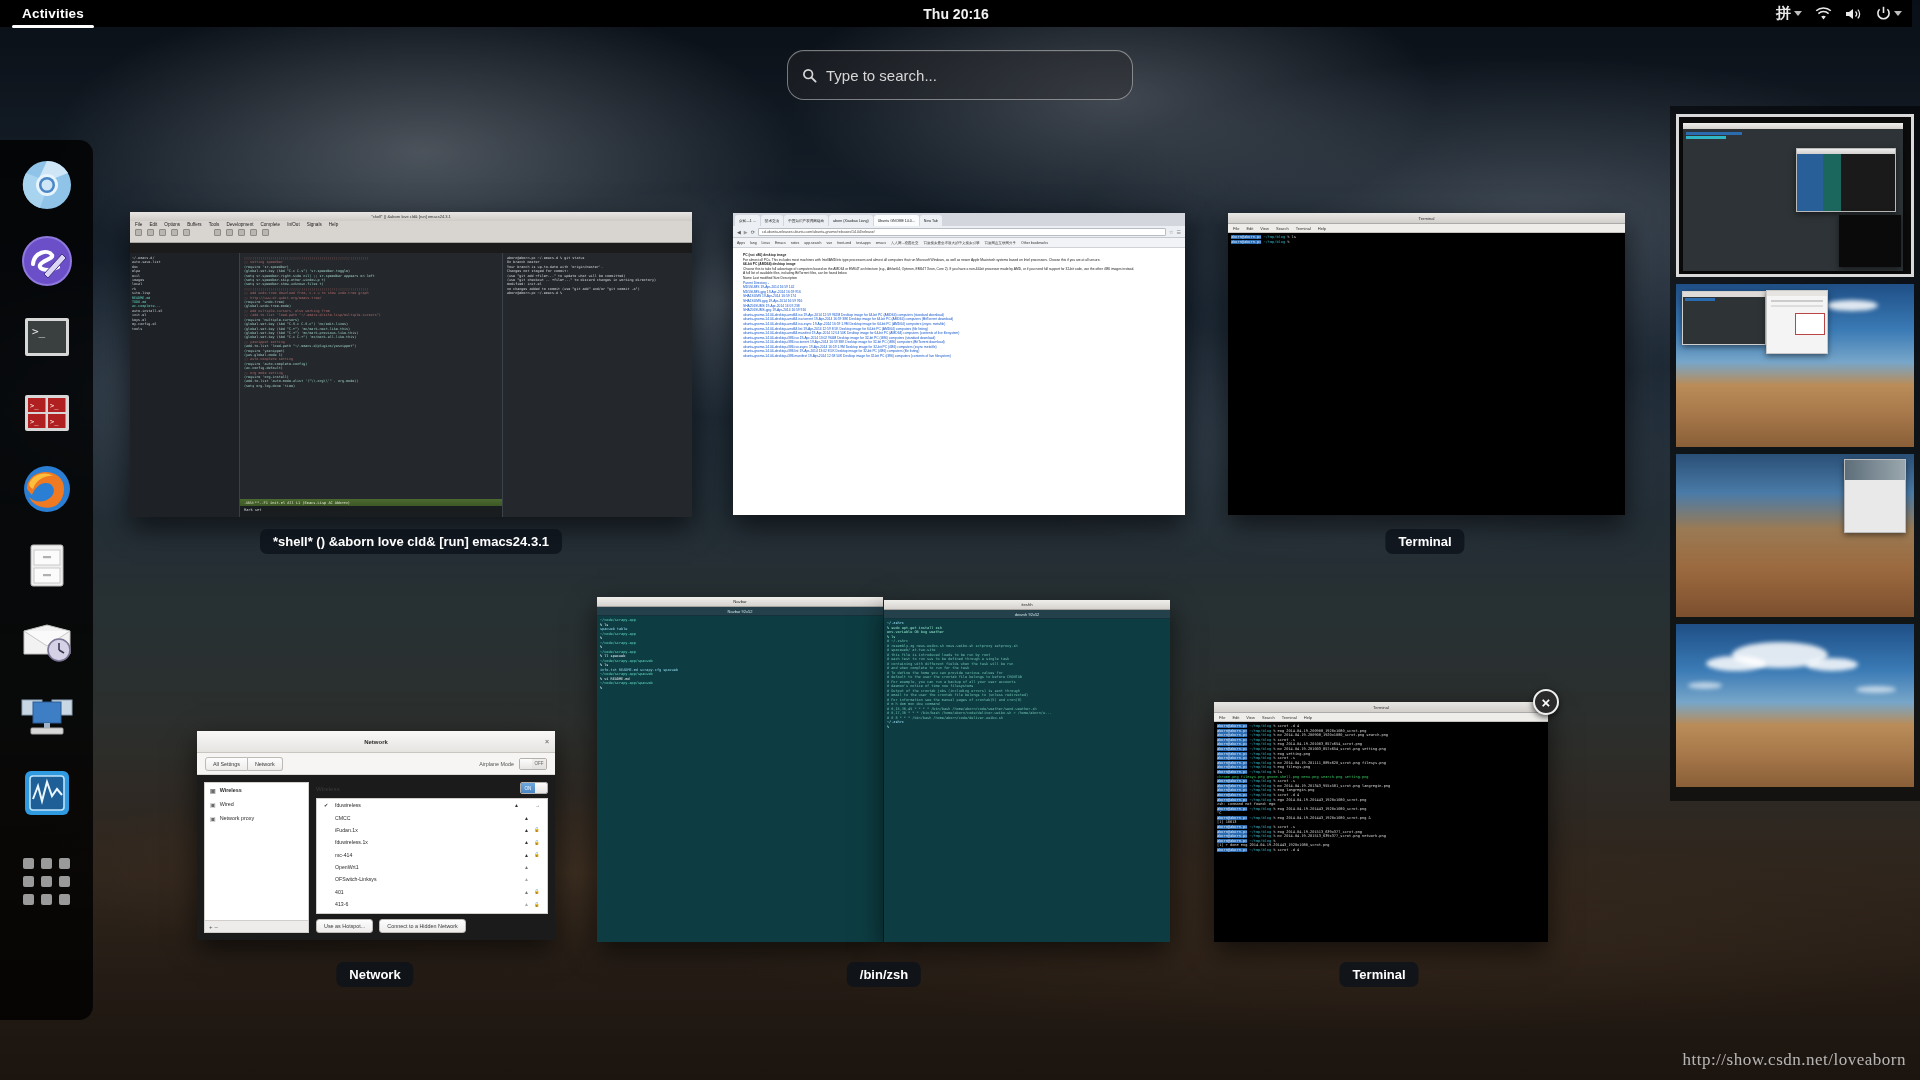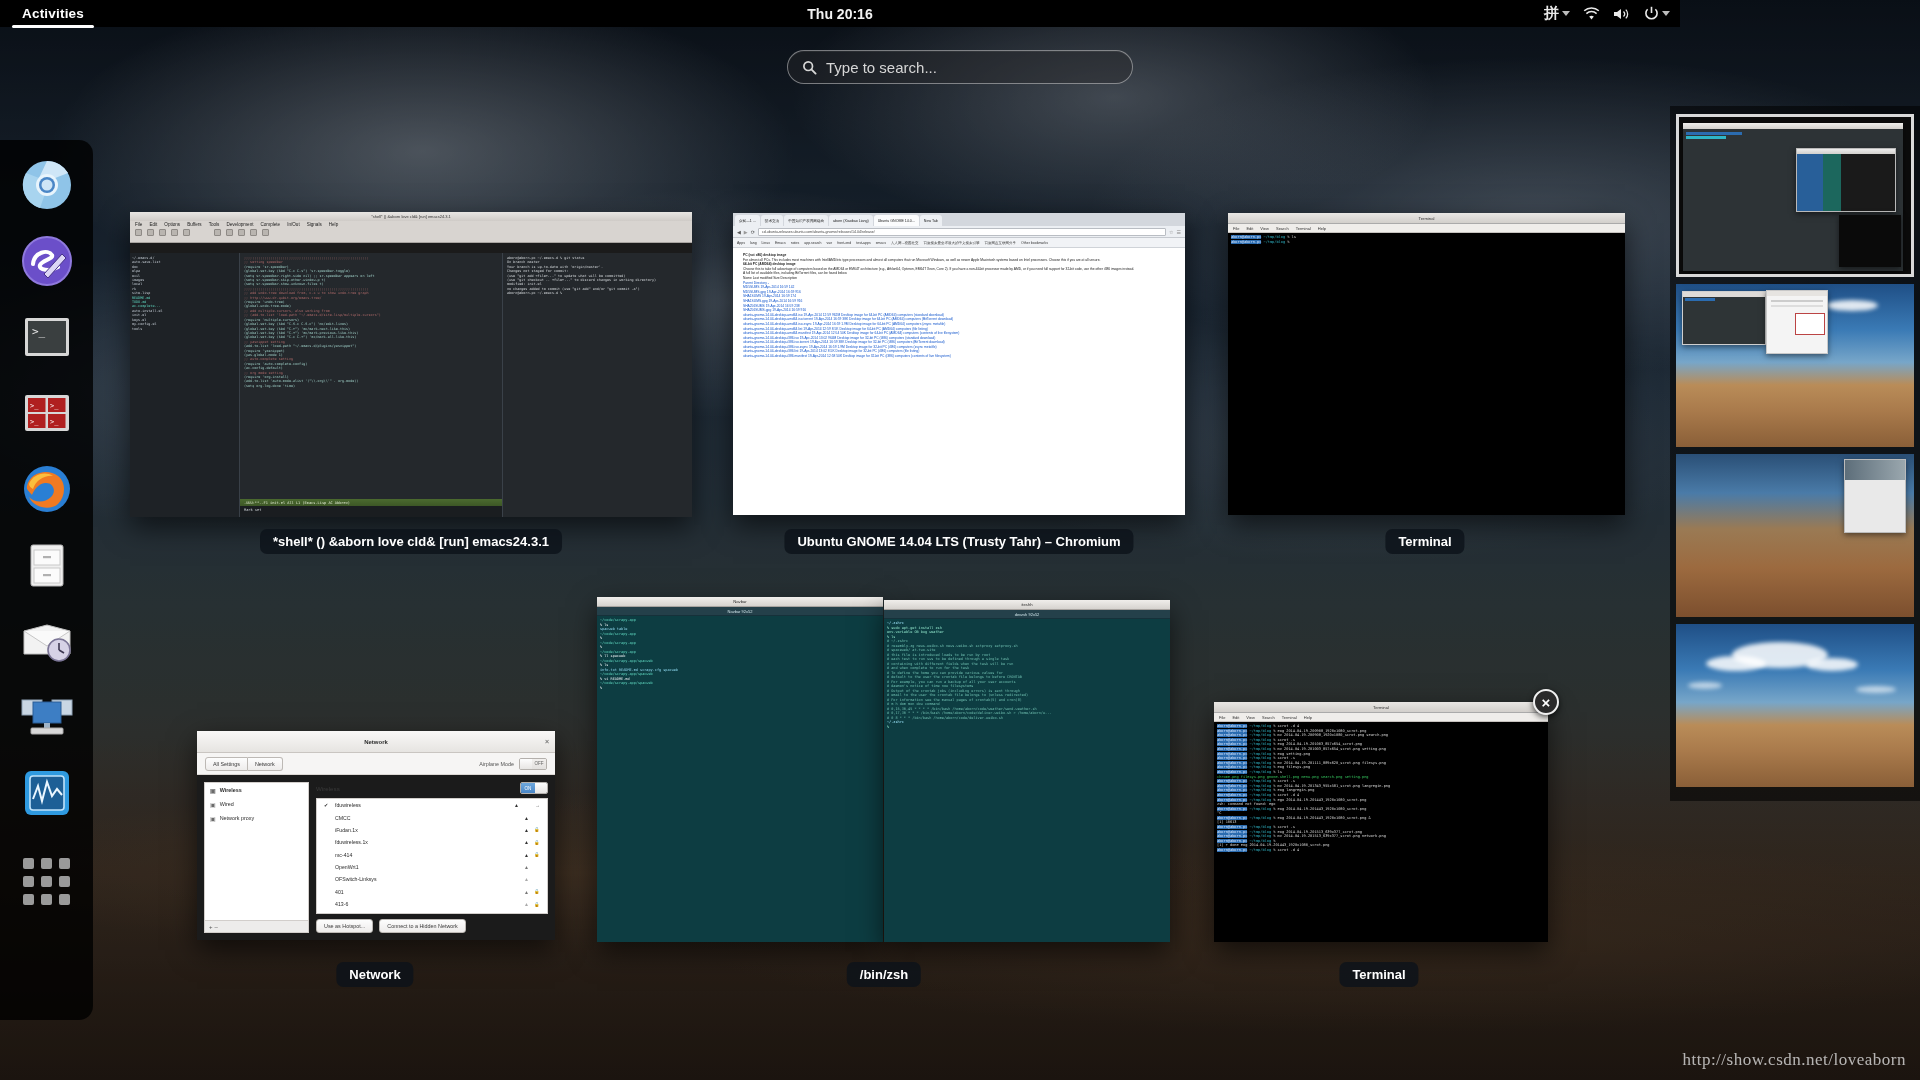--- a/index.html
+++ b/index.html
@@ -29,21 +29,21 @@
     position: absolute; left: 0; right: 0; top: 68%; bottom: 0;
     background:
       radial-gradient(ellipse 900px 120px at 30% 40%, rgba(110,82,56,.45), rgba(110,82,56,0) 70%),
       radial-gradient(ellipse 1000px 140px at 72% 58%, rgba(92,68,46,.5), rgba(92,68,46,0) 70%),
       linear-gradient(180deg, rgba(76,62,48,.0) 0%, rgba(62,48,35,.55) 40%, rgba(40,30,22,.85) 100%);
   }
   .overview-dim { position: absolute; inset: 0; background: rgba(0,0,0,.30); }
 
   
   .topbar {
-    position: absolute; top: 0; left: 0; width: 1680px; height: 27px;
+    position: absolute; top: 0; left: 0; width: 1912px; height: 27px;
     background: #000; color: #fff; z-index: 70;
     display: flex; align-items: center; font-size: 13.5px;
   }
   .activities {
     position: relative; margin-left: 10px; padding: 4px 12px 5px;
     font-weight: 700; font-size: 13.5px; color: #fff; letter-spacing: .2px;
   }
   .activities::after {
     content: ""; position: absolute; left: 2px; right: 2px; bottom: -2px;
     height: 3px; background: #fff; border-radius: 2px;
@@ -53,21 +53,21 @@
     font-weight: 700; font-size: 14px; color: #f2f2f2;
   }
   .tray { position: absolute; right: 10px; display: flex; align-items: center; gap: 13px; }
   .tray-item { display: flex; align-items: center; gap: 3px; color: #e9e9e9; }
   .ime { font-size: 15px; font-weight: 700; font-family: "DejaVu Sans", sans-serif; }
   .caret { width: 0; height: 0; border-left: 4px solid transparent; border-right: 4px solid transparent; border-top: 5px solid #bdbdbd; }
 
   
   .search-wrap {
     position: absolute; top: 50px; left: 50%; transform: translateX(-50%);
-    width: 346px; height: 34px; z-index: 60;
+    width: 346px; height: 50px; z-index: 60;
   }
   .search-box {
     width: 100%; height: 100%; border-radius: 17px;
     border: 1px solid rgba(255,255,255,.42);
     background: rgba(40,40,42,.42);
     display: flex; align-items: center; padding: 0 14px; gap: 9px;
     box-shadow: inset 0 1px 0 rgba(255,255,255,.06);
   }
   .search-placeholder { color: #d6d6d6; font-size: 15px; }
 
@@ -514,21 +514,20 @@
           <div class="cr-line blue">ubuntu-gnome-14.04-desktop-amd64.list 19-Apr-2014 12:59  8.5K  Desktop image for 64-bit PC (AMD64) computers (file listing)</div>
           <div class="cr-line blue">ubuntu-gnome-14.04-desktop-amd64.manifest 19-Apr-2014 12:54 50K  Desktop image for 64-bit PC (AMD64) computers (contents of live filesystem)</div>
           <div class="cr-line blue">ubuntu-gnome-14.04-desktop-i386.iso  19-Apr-2014 13:02  964M  Desktop image for 32-bit PC (i386) computers (standard download)</div>
           <div class="cr-line blue">ubuntu-gnome-14.04-desktop-i386.iso.torrent 19-Apr-2014 16:59  38K  Desktop image for 32-bit PC (i386) computers (BitTorrent download)</div>
           <div class="cr-line blue">ubuntu-gnome-14.04-desktop-i386.iso.zsync 19-Apr-2014 16:59 1.9M  Desktop image for 32-bit PC (i386) computers (zsync metafile)</div>
           <div class="cr-line blue">ubuntu-gnome-14.04-desktop-i386.list 19-Apr-2014 13:02  8.5K  Desktop image for 32-bit PC (i386) computers (file listing)</div>
           <div class="cr-line blue">ubuntu-gnome-14.04-desktop-i386.manifest 19-Apr-2014 12:58  50K  Desktop image for 32-bit PC (i386) computers (contents of live filesystem)</div>
         </div>
     </div>
   </div>
-  <div class="wtitle" style="left:959px; top:529px;">Ubuntu GNOME 14.04 LTS (Trusty Tahr) – Chromium</div>
 
   <div class="win" style="left:1228px; top:213px; width:397px; height:302px;">
     <div class="frame">
       <div class="t-title">Terminal</div>
       <div class="t-menu" id="t-top-menu">
           <span>File</span>
           <span>Edit</span>
           <span>View</span>
           <span>Search</span>
           <span>Terminal</span>

